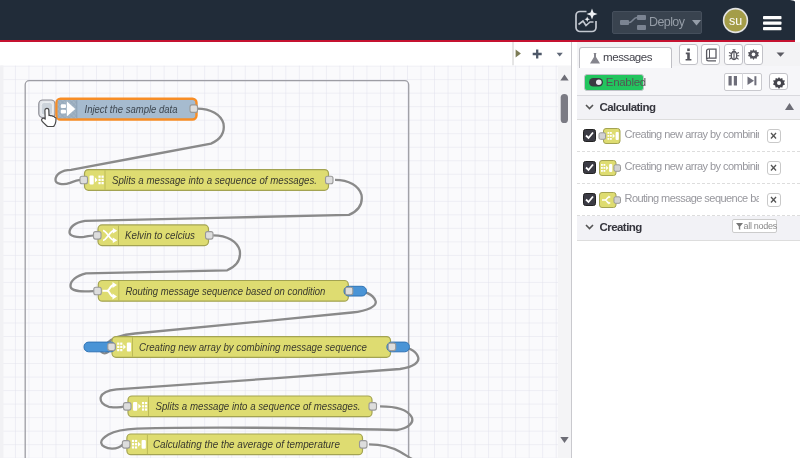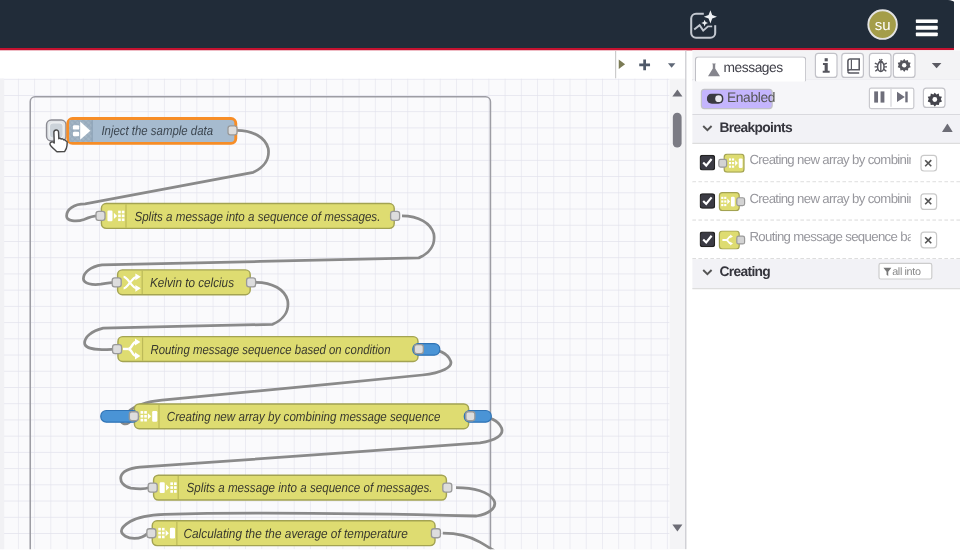--- a/index.html
+++ b/index.html
@@ -11,21 +11,21 @@
           border-radius:0 10px 0 0;}
   #redline{left:0;top:39.5px;width:795px;height:2px;background:#c51230;}
   #whitecorner{left:795px;top:0;width:5px;height:42px;background:#fff;}
   #sidebar{left:577px;top:42px;width:223px;height:416px;background:#fff;font-size:11px;}
   .sb-tabrow{position:absolute;left:0;top:0;width:223px;height:23.5px;background:#f3f3f5;border-bottom:1px solid #c6c6cb;}
   .sb-tab{position:absolute;left:2px;top:4.5px;width:91px;height:20px;background:#fff;
      border:1px solid #bfbfc5;border-bottom:none;border-radius:3px 3px 0 0;z-index:3;}
   .sb-tab span{position:absolute;left:23px;top:3px;font-size:11.5px;letter-spacing:-0.4px;color:#41414a;}
   .sb-btn{position:absolute;top:2px;height:19px;background:#fff;border:1px solid #c2c2c8;border-radius:3px;}
   #toolbar2{position:absolute;left:0;top:23.5px;width:223px;height:29.5px;background:#f6f6f9;border-bottom:1px solid #d9d9de;}
-  #btn-enabled{position:absolute;left:6.8px;top:8px;width:58px;height:15.5px;background:#c4b5fd;
+  #btn-enabled{position:absolute;left:6.8px;top:8px;width:58px;height:15.5px;background:#22c55e;
      border:1px solid #c2c2c9;border-radius:3px;color:#555;font-size:11.5px;letter-spacing:-0.3px;}
   #btn-enabled span{position:absolute;left:21px;top:1px;}
   .hdrband{position:absolute;left:0;width:223px;height:24.5px;background:#f2f2f6;border-bottom:1px solid #ddd;}
   .hdrband b{position:absolute;left:22.5px;top:5px;font-size:11.5px;letter-spacing:-0.55px;color:#35353d;}
   .bprow{position:absolute;left:0;width:223px;height:31.5px;background:#fff;border-bottom:1px dashed #ddd;}
   .bprow .lbl{position:absolute;left:47.5px;top:8.5px;width:134px;height:15px;overflow:hidden;
       font-size:11px;letter-spacing:-0.55px;color:#97979d;white-space:nowrap;}
   .xbtn{position:absolute;left:189.5px;top:9px;width:12.5px;height:12.5px;background:#fff;
       border:1px solid #c9c9c9;border-radius:3px;color:#555;}
   .xbtn span{position:absolute;left:2.5px;top:-1px;font-size:12px;font-weight:bold;}
@@ -40,20 +40,32 @@
   <div class="abs" id="header" style="width:790px;border-radius:0;"></div>
   <div class="abs" id="redline"></div>
 
   <svg class="abs" style="left:574px;top:8px" width="25" height="26" viewBox="0 0 25 26">
     <rect x="2" y="3.5" width="20" height="20" rx="4" fill="none" stroke="#c3c8d0" stroke-width="1.7"></rect>
     <path d="M4.5 16.5 L9 13 L12 17.5 L16 14 L19.5 14" fill="none" stroke="#c3c8d0" stroke-width="1.6"></path>
     <rect x="12.5" y="1.5" width="11" height="11.5" fill="#212c39"></rect>
     <path d="M18 0.5 L19.5 4.5 L23.5 6 L19.5 7.5 L18 11.5 L16.5 7.5 L12.5 6 L16.5 4.5 Z" fill="#edf0f3"></path>
     <path d="M13.2 8.4 L14 10.4 L16 11.2 L14 12 L13.2 14 L12.4 12 L10.4 11.2 L12.4 10.4 Z" fill="#edf0f3"></path>
   </svg>
+  <div class="abs" style="left:612px;top:10.5px;width:88px;height:21px;background:#39434f;border:1px solid #454f5c;border-radius:2px;">
+    <svg class="abs" style="left:7px;top:3px" width="26" height="15" viewBox="0 0 26 15">
+      <rect x="0" y="5" width="9" height="5" rx="1" fill="#7b8492"></rect>
+      <rect x="17" y="0" width="9" height="5" rx="1" fill="#7b8492"></rect>
+      <rect x="17" y="10" width="9" height="5" rx="1" fill="#7b8492"></rect>
+      <path d="M9 7.5 C13 7.5 13 2.5 17 2.5" fill="none" stroke="#7b8492" stroke-width="1.6"></path>
+    </svg>
+    <span class="abs" style="left:36px;top:3px;font-size:12.5px;letter-spacing:-0.6px;color:#959da7;">Deploy</span>
+    <svg class="abs" style="left:79px;top:8px" width="9" height="6">
+        <polygon points="0,0 9,0 4.5,5.5" fill="#959da8"></polygon>
+      </svg>
+  </div>
   <svg class="abs" style="left:721.5px;top:7px" width="27" height="27">
     <circle cx="13.5" cy="13.5" r="11.9" fill="#a49d49" stroke="#e3e3e3" stroke-width="1.6"></circle>
     <text x="13.5" y="18" font-size="12.5" fill="#fff" text-anchor="middle" font-family="Liberation Sans">su</text>
   </svg>
   <svg class="abs" style="left:763px;top:15.5px" width="19" height="15">
     <rect x="0" y="0" width="18.5" height="3.2" rx="0.8" fill="#fdfdfd"></rect>
     <rect x="0" y="5.5" width="18.5" height="3.2" rx="0.8" fill="#fdfdfd"></rect>
     <rect x="0" y="11" width="18.5" height="3.2" rx="0.8" fill="#fdfdfd"></rect>
   </svg>
 
@@ -286,21 +298,21 @@
           <path d="M6 0 L7.2 1.8 L9.3 1 L9.7 3.2 L12 3.6 L11 5.6 L12 7.6 L9.8 8.4 L9.4 10.6 L7.2 10.2 L6 12 L4.8 10.2 L2.6 10.6 L2.2 8.4 L0 7.6 L1 5.6 L0 3.6 L2.3 3.2 L2.7 1 L4.8 1.8 Z" fill="#44444c"></path>
           <circle cx="6" cy="5.9" r="2" fill="#fff"></circle>
         </svg>
       </div>
     </div>
 
     <div class="hdrband" style="top:53.5px;height:23.5px;">
       <svg class="abs" style="left:8px;top:8.5px" width="9" height="6" viewBox="0 0 9 6">
           <path d="M1 1 L4.5 4.5 L8 1" fill="none" stroke="#555" stroke-width="1.6"></path>
         </svg>
-      <b>Breakpoints</b>
+      <b>Calculating</b>
       <svg class="abs" style="left:207.5px;top:7px" width="9" height="7">
           <polygon points="0,7 9,7 4.5,0" fill="#6d6d76"></polygon>
         </svg>
     </div>
 
     <div class="bprow" style="top:77.5px;">
       <svg class="abs" style="left:6px;top:9.5px" width="13" height="13" viewBox="0 0 13 13">
         <rect x="0.5" y="0.5" width="12" height="12" rx="2" fill="#3b3b44" stroke="#222"></rect>
         <path d="M3 6.5 L5.5 9 L10 3.5" fill="none" stroke="#fff" stroke-width="1.8"></path>
       </svg>
@@ -371,17 +383,17 @@
 
     <div class="hdrband" style="top:173.5px;">
       <svg class="abs" style="left:8px;top:8.5px" width="9" height="6" viewBox="0 0 9 6">
           <path d="M1 1 L4.5 4.5 L8 1" fill="none" stroke="#555" stroke-width="1.6"></path>
         </svg>
       <b>Creating</b>
       <div id="allnodes">
         <svg class="abs" style="left:3px;top:2.5px" width="7" height="7" viewBox="0 0 7 7">
             <path d="M0 0 L7 0 L4.2 3.5 L4.2 7 L2.8 6 L2.8 3.5 Z" fill="#777"></path>
           </svg>
-        <span class="abs" style="left:10.5px;top:1px;letter-spacing:-0.3px;">all into</span>
+        <span class="abs" style="left:10.5px;top:1px;letter-spacing:-0.3px;">all nodes</span>
       </div>
     </div>
   </div>
 </div>
 
 </body></html>

